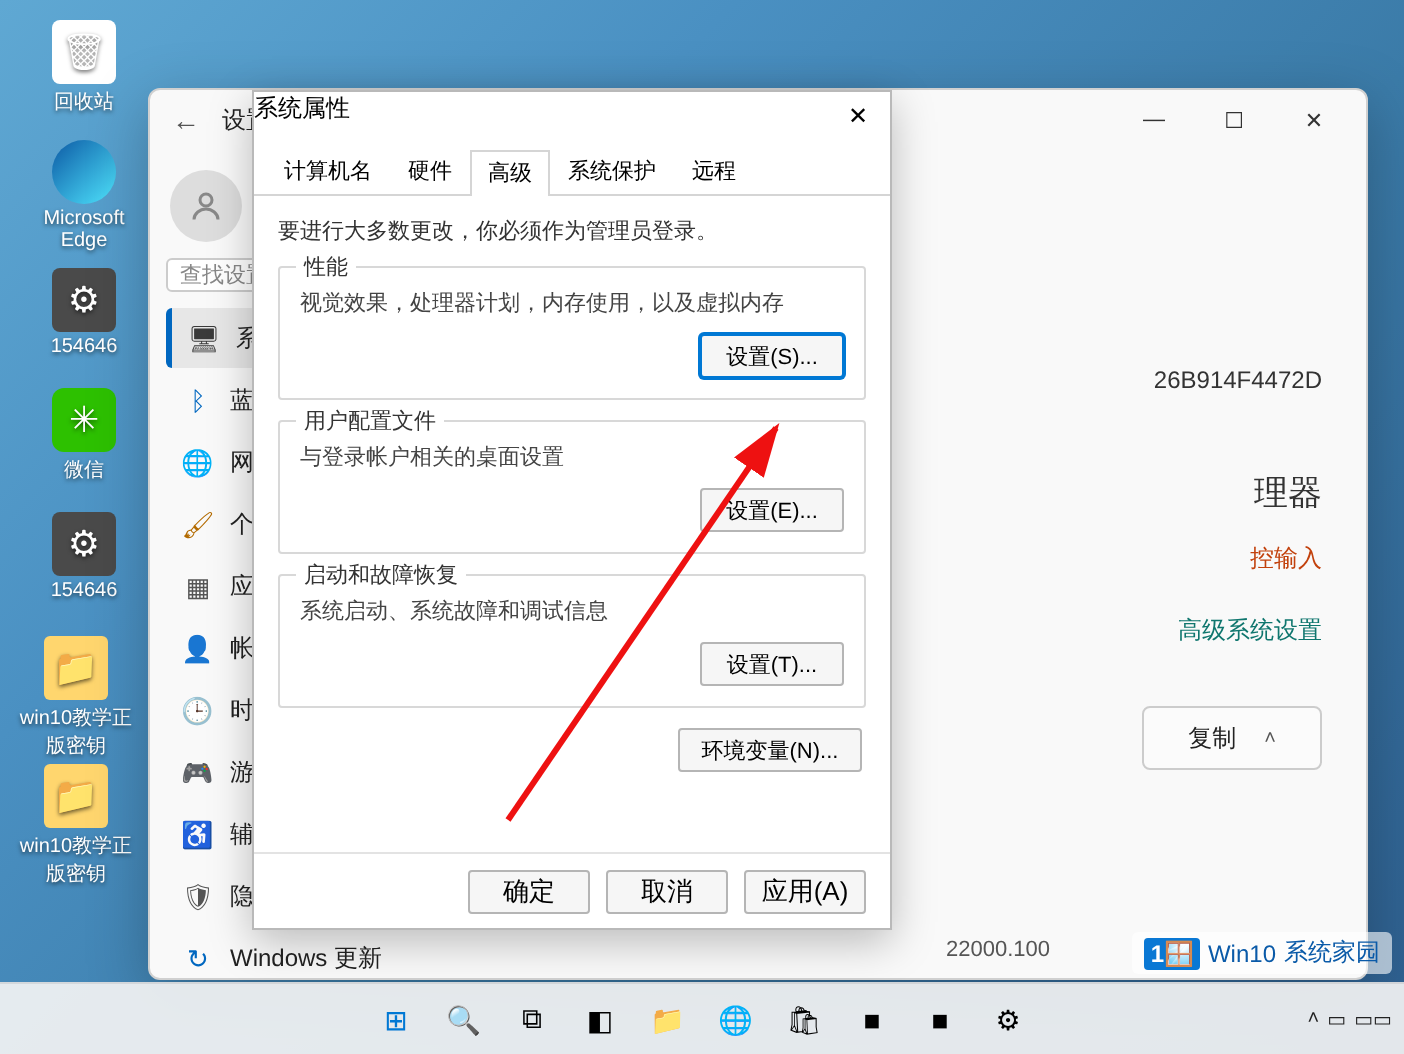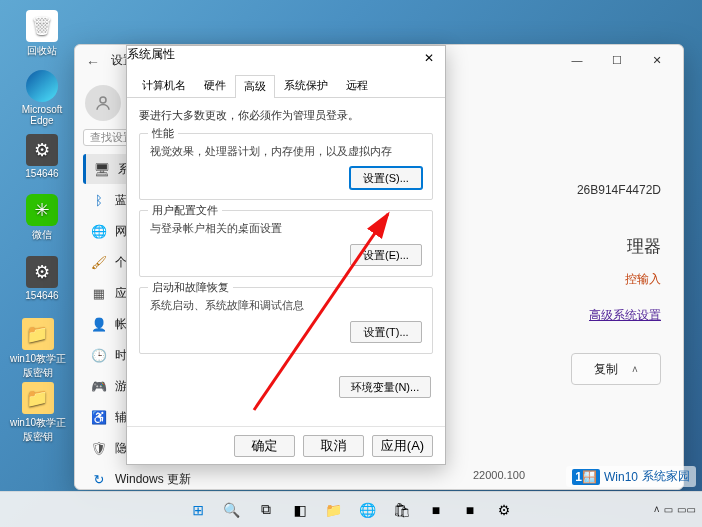--- a/index.html
+++ b/index.html
@@ -23,37 +23,37 @@
   .sw-body{flex:1;display:flex;overflow:hidden;}
   .sw-left{width:158px;padding:6px 8px;display:flex;flex-direction:column;gap:4px;}
   .profile{display:flex;align-items:center;gap:8px;padding:4px 2px;}
   .avatar{width:36px;height:36px;border-radius:50%;background:#ddd;display:flex;align-items:center;justify-content:center;color:#888;}
   .searchbox{height:26px;border:1px solid #ccc;border-radius:3px;background:#fff;font-size:11px;color:#888;padding:0 6px;display:flex;align-items:center;}
   .nav{display:flex;flex-direction:column;gap:1px;margin-top:4px;}
   .nav-item{display:flex;align-items:center;gap:8px;height:30px;padding:0 8px;border-radius:3px;font-size:12px;color:#222;}
   .nav-item.sel{background:#e7e7e7;border-left:3px solid #0067c0;}
   .nav-ico{width:16px;height:16px;display:flex;align-items:center;justify-content:center;font-size:13px;}
   .sw-right{flex:1;padding:12px 18px;position:relative;font-size:12px;color:#222;}
-  .linkbtn{color:#4c1d95;font-size:12px;text-decoration:underline;}
+  .linkbtn{color:#0f766e;font-size:12px;}
   .copybtn{position:absolute;right:22px;top:278px;width:90px;height:32px;border:1px solid #ccc;border-radius:4px;background:#fbfbfb;display:flex;align-items:center;justify-content:center;font-size:12px;}
   .copybtn .chev{margin-left:14px;font-size:10px;color:#555;}
   
   .sysprop{position:absolute;left:126px;top:45px;width:320px;height:420px;background:#fff;border:1px solid #b9b9b9;box-shadow:0 6px 20px rgba(0,0,0,.25);display:flex;flex-direction:column;}
   .sp-title{height:28px;display:flex;align-items:flex-start;padding:0 0;font-size:12px;}
   .sp-close{margin-left:auto;width:32px;height:24px;display:flex;align-items:center;justify-content:center;font-size:12px;}
   .sp-tabs{height:24px;display:flex;border-bottom:1px solid #d5d5d5;padding:0 6px;gap:0;font-size:11px;}
   .sp-tab{padding:3px 8px;border:1px solid transparent;border-bottom:none;}
   .sp-tab.sel{border-color:#d5d5d5;background:#fff;position:relative;top:1px;}
   .sp-body{flex:1;padding:10px 12px;font-size:11px;color:#333;display:flex;flex-direction:column;gap:10px;}
   .groupbox{border:1px solid #d8d8d8;border-radius:2px;padding:8px 10px 10px;position:relative;}
   .groupbox .gtitle{position:absolute;top:-8px;left:8px;background:#fff;padding:0 4px;font-size:11px;}
   .gdesc{font-size:11px;color:#444;margin:2px 0 8px;}
   .gbtn{width:72px;height:22px;border:1px solid #b5b5b5;background:#f6f6f6;font-size:11px;border-radius:2px;margin-left:auto;display:block;}
   .gbtn.highlight{border:1px solid #0078d4;box-shadow:0 0 0 1px #0078d4;}
-  .env-row{display:flex;justify-content:flex-end;padding:0 2px;margin-top:12px;}
+  .env-row{display:flex;justify-content:flex-end;padding:0 2px;}
   .sp-foot{height:38px;border-top:1px solid #e3e3e3;display:flex;align-items:center;justify-content:flex-end;gap:8px;padding:0 12px;}
   .fbtn{width:61px;height:22px;border:1px solid #b5b5b5;background:#f6f6f6;font-size:13px;border-radius:2px;}
   
   .arrow{position:absolute;pointer-events:none;}
   
   .taskbar{position:absolute;left:0;bottom:0;width:702px;height:36px;background:rgba(243,243,243,.92);border-top:1px solid rgba(0,0,0,.08);display:flex;align-items:center;}
   .tb-center{display:flex;gap:6px;margin:0 auto;}
   .tb-ico{width:28px;height:28px;border-radius:4px;display:flex;align-items:center;justify-content:center;font-size:14px;}
   .tb-right{position:absolute;right:6px;top:0;bottom:0;display:flex;align-items:center;gap:4px;font-size:10px;color:#222;}
   

